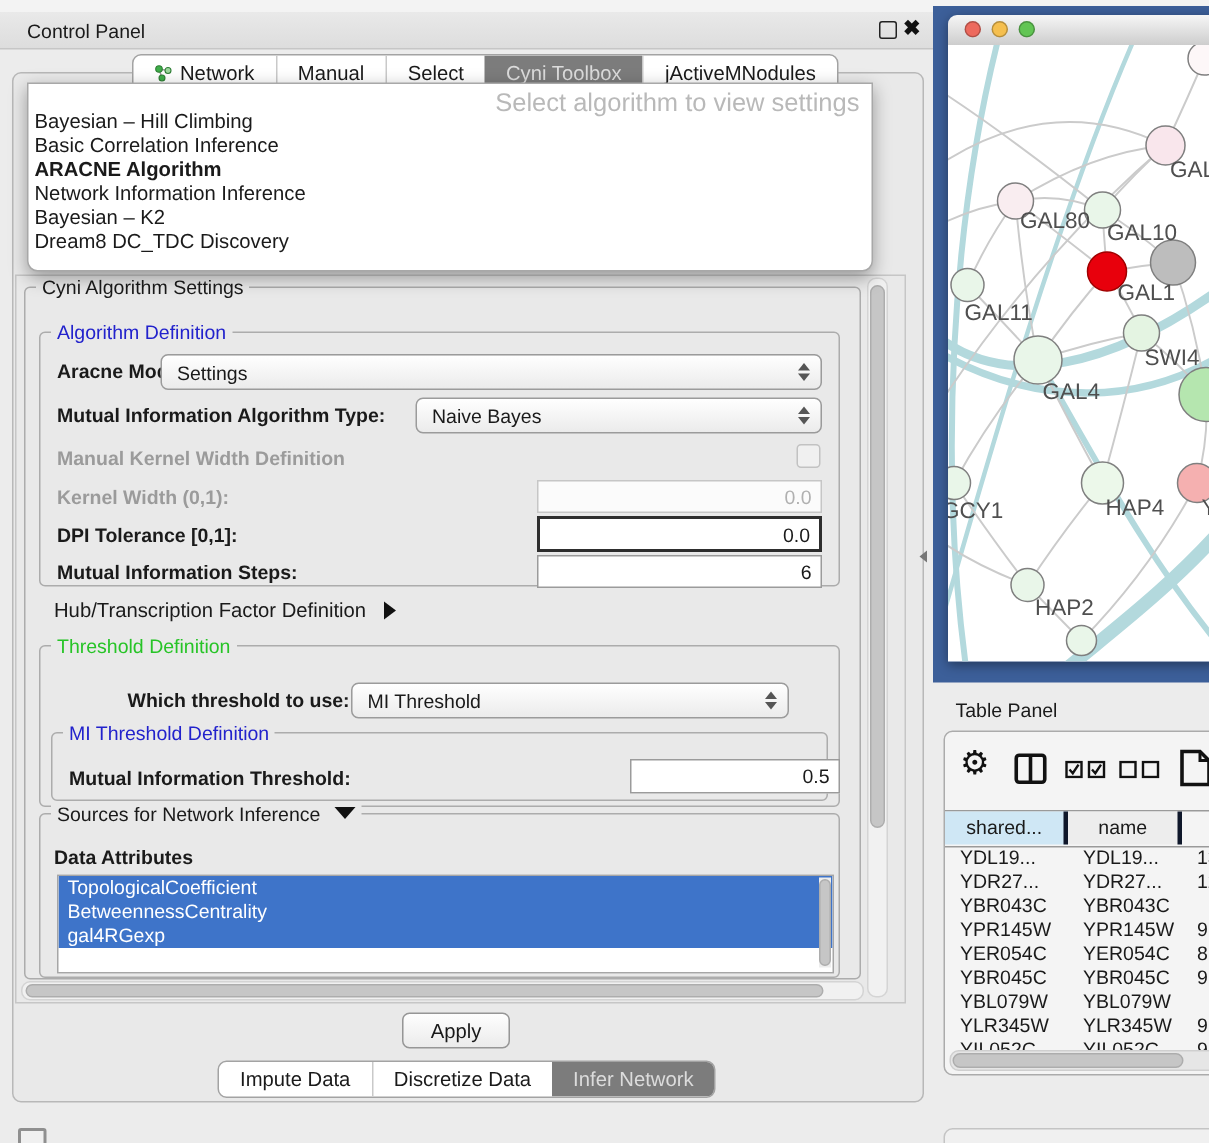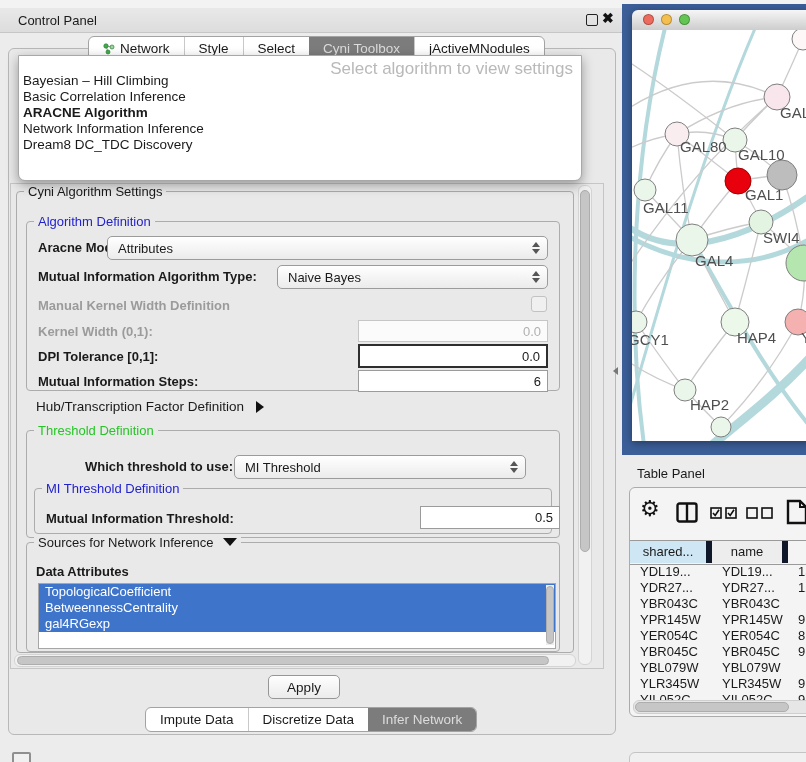--- a/index.html
+++ b/index.html
@@ -27,21 +27,21 @@
   .dd{position:absolute;background:#fff;border:1px solid #a8a8a8;border-radius:0 0 7px 7px;
       box-shadow:0 4px 12px rgba(0,0,0,.35);z-index:20;overflow:hidden;}
   .dd-prompt{font-size:17px;color:#b9b9b9;text-align:right;padding:3px 8px 0 0;height:17px;box-sizing:border-box;}
   .dd-item{font-size:13.5px;line-height:16px;padding-left:4px;white-space:nowrap;}
   .dd-ghost{font-size:13px;line-height:13px;height:11px;overflow:hidden;color:#c6c6c6;padding-left:14px;}
   .scrolltrack-v{position:absolute;background:#f1f1f1;border:1px solid #d4d4d4;border-radius:6px;}
   .thumb{position:absolute;background:#c6c6c6;border:1px solid #adadad;border-radius:6px;}
   .attr-item{height:16px;line-height:16px;font-size:13px;color:#fff;padding-left:6px;}
   .netlbl{font-size:15px;fill:#4f4f4f;}
   .hdrcell{display:inline-block;font-size:13px;line-height:22px;text-align:center;box-sizing:border-box;
-           border-right:6px solid #0f172a;overflow:hidden;white-space:nowrap;}
+           border-right:3px solid #0f172a;overflow:hidden;white-space:nowrap;}
   .bodycell{display:inline-block;font-size:13px;line-height:16px;box-sizing:border-box;padding-left:10px;
             overflow:hidden;white-space:nowrap;vertical-align:top;}
   .ticon{position:absolute;top:14px;}
 </style>
 </head>
 <body>
 
 <div class="screen">
 
   <div class="abs" style="left:0;top:0;width:806px;height:8px;background:#f3f3f3;border-bottom:1px solid #d8d8d8;"></div>
@@ -59,55 +59,56 @@
       <svg width="12" height="12" viewBox="0 0 12 12">
         <line x1="3" y1="3" x2="9" y2="4" stroke="#9a9a9a" stroke-width="1"></line>
         <line x1="3" y1="3" x2="5" y2="9" stroke="#9a9a9a" stroke-width="1"></line>
         <circle cx="3" cy="3" r="2.2" fill="#3fae49" stroke="#2d7d34" stroke-width=".7"></circle>
         <circle cx="9" cy="4" r="2" fill="#9ed79e" stroke="#2d7d34" stroke-width=".7"></circle>
         <circle cx="5" cy="9" r="2" fill="#3fae49" stroke="#2d7d34" stroke-width=".7"></circle>
       </svg>
       <span>Network</span>
     </div>
     <div class="tab">
-      <span>Style</span>
+      <span>Manual</span>
     </div>
     <div class="tab">
       <span>Select</span>
     </div>
     <div class="tab sel">
       <span>Cyni Toolbox</span>
     </div>
     <div class="tab">
       <span>jActiveMNodules</span>
     </div>
   </div>
 
   <div class="dd" style="left:18px;top:55px;width:562px;height:124px;">
     <div class="dd-prompt">Select algorithm to view settings</div>
     <div id="algo-list">
         <div class="dd-item">Bayesian – Hill Climbing</div>
         <div class="dd-item">Basic Correlation Inference</div>
         <div class="dd-item b">ARACNE Algorithm</div>
         <div class="dd-item">Network Information Inference</div>
+        <div class="dd-item">Bayesian – K2</div>
         <div class="dd-item">Dream8 DC_TDC Discovery</div>
       </div>
   </div>
 
   <div class="abs" style="left:10px;top:183px;width:592px;height:484px;background:#e9e9e9;border:1px solid #c6c6c6;"></div>
 
   <div class="groupbox" style="left:16px;top:191px;width:556px;height:460px;"></div>
   <span class="grouptitle" style="left:24px;top:184px;">Cyni Algorithm Settings</span>
 
   <div class="groupbox" style="left:26px;top:221px;width:532px;height:168px;"></div>
   <span class="grouptitle blue-t" style="left:34px;top:214px;">Algorithm Definition</span>
 
   <span class="lbl b" style="left:38px;top:240px;">Aracne Mode:</span>
   <div class="combo" style="left:107px;top:236px;width:441px;height:24px;">
-    <span>Attributes</span>
+    <span>Settings</span>
     <span class="steppers">
         <span class="tri-up"></span>
         <span class="tri-dn"></span>
       </span>
   </div>
 
   <span class="lbl b" style="left:38px;top:269px;">Mutual Information Algorithm Type:</span>
   <div class="combo" style="left:277px;top:265px;width:271px;height:24px;">
     <span>Naive Bayes</span>
     <span class="steppers">

